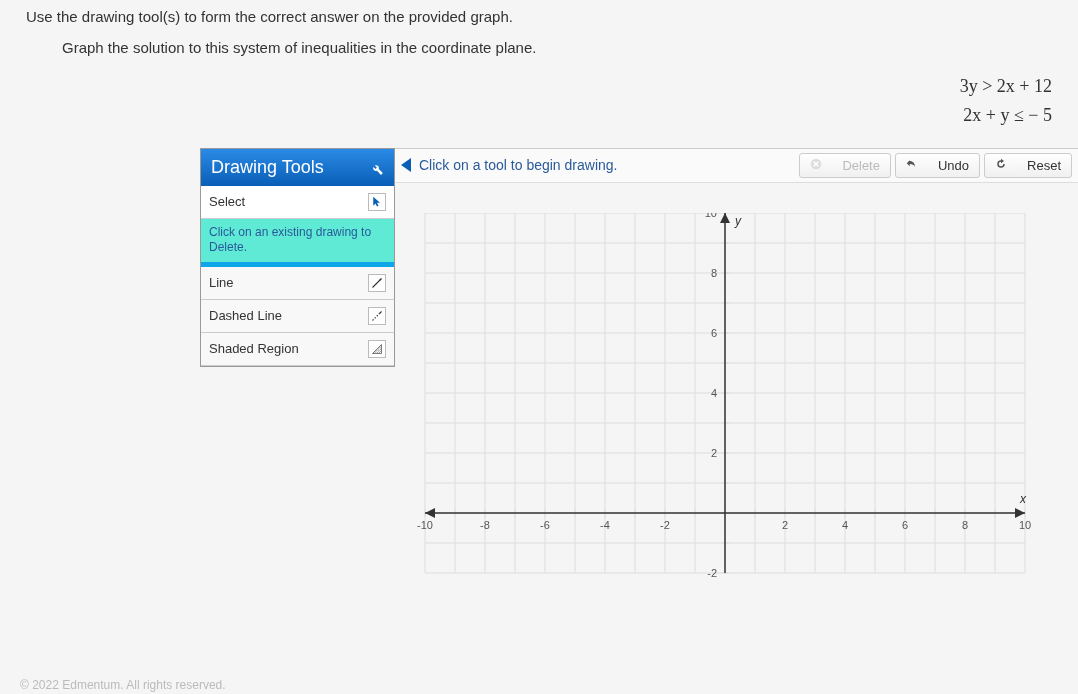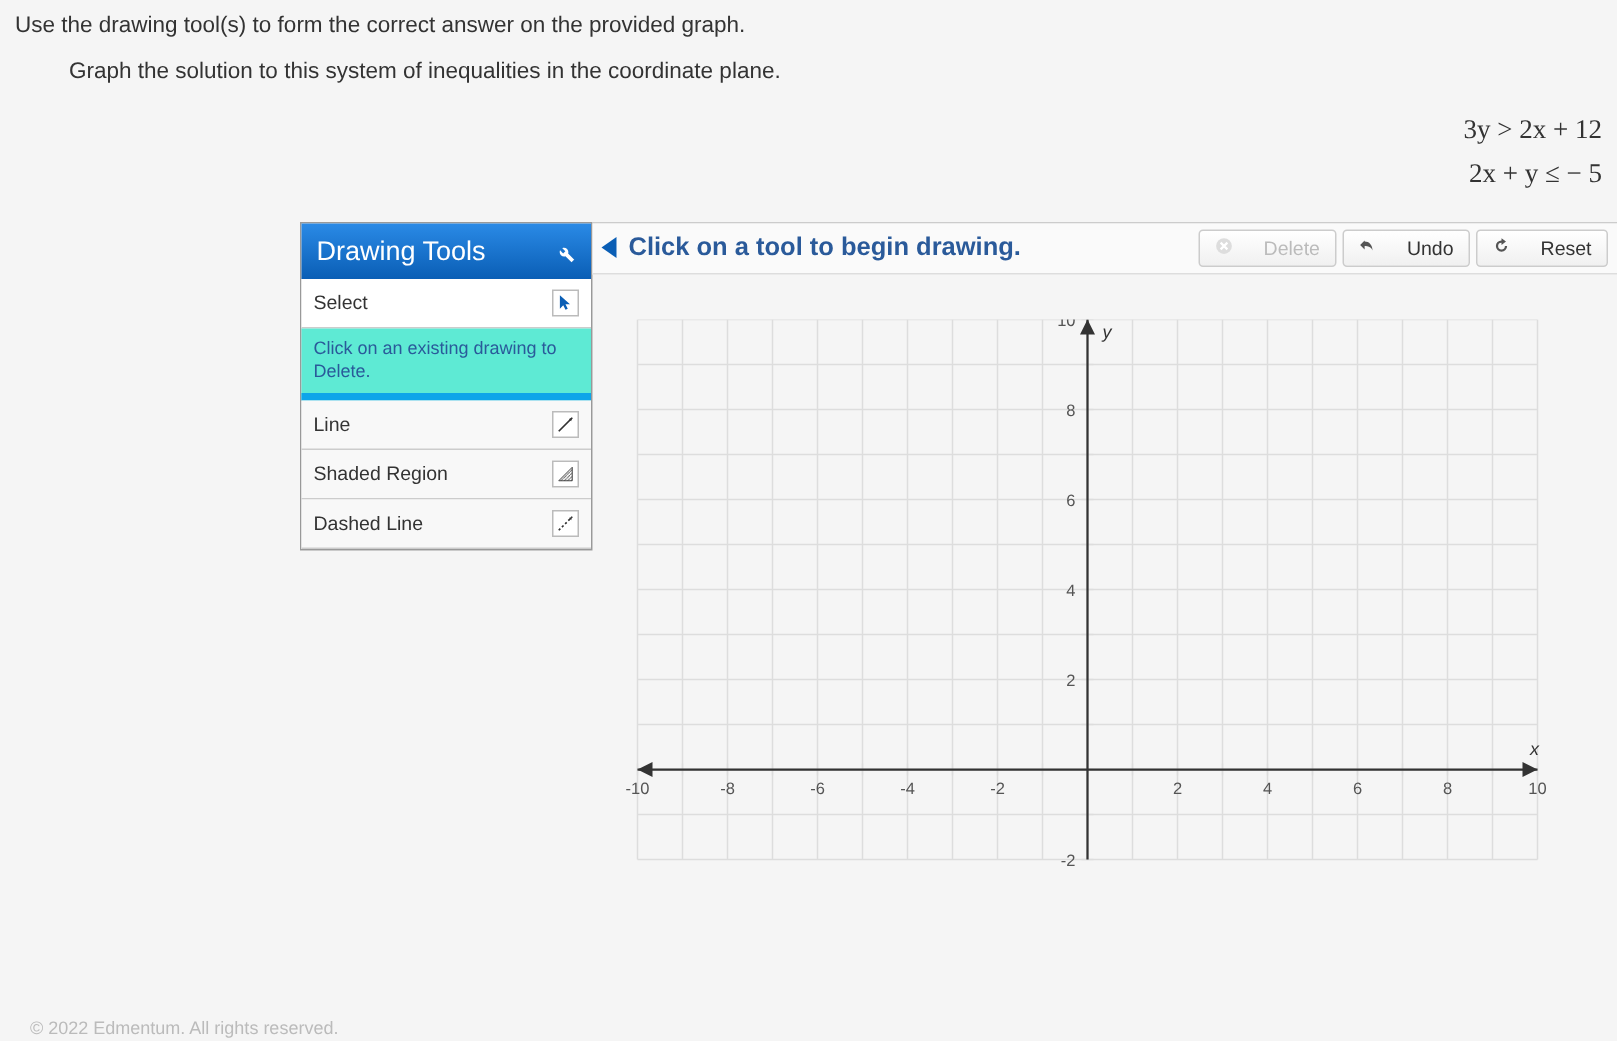--- a/index.html
+++ b/index.html
@@ -6,21 +6,21 @@
   body {
     font-family: Arial, sans-serif;
     background: #f5f5f5;
     color: #333;
     width: 1078px;
     height: 694px;
     overflow: hidden;
     position: relative;
   }
   .question-area {
-    padding: 8px 10px;
+    padding: 8px 26px;
   }
   .instruction {
     font-size: 15px;
     color: #333;
     margin-bottom: 14px;
   }
   .prompt {
     font-size: 15px;
     color: #333;
     margin-bottom: 16px;
@@ -101,23 +101,22 @@
   .arrow-left {
     width: 0;
     height: 0;
     border-top: 7px solid transparent;
     border-bottom: 7px solid transparent;
     border-right: 10px solid #0a5eb5;
     margin-right: 8px;
   }
   .tool-hint-right {
     color: #2a5a9a;
-    font-size: 17px;
+    font-size: 14px;
     flex: 1;
-    font-weight: bold;
   }
   .btn {
     display: flex;
     align-items: center;
     gap: 20px;
     padding: 4px 10px;
     margin-left: 4px;
     border: 1px solid #ccc;
     background: linear-gradient(#fff,#f0f0f0);
     font-size: 13px;
@@ -194,44 +193,44 @@
             <path d="M3 1l0 12 3-3 2 4 2-1-2-4 4 0z" fill="#0a5eb5"></path>
           </svg>
       </span>
     </div>
     <div class="tool-hint">Click on an existing drawing to Delete.</div>
     <div class="tool-row">
       <span>Line</span>
       <span class="tool-icon-box">
         <svg viewBox="0 0 16 16" width="12" height="12">
             <line x1="2" y1="14" x2="14" y2="2" stroke="#333" stroke-width="1.5"></line>
+            <polygon points="14,2 11,3 13,5" fill="#333"></polygon>
+          </svg>
+      </span>
+    </div>
+    <div class="tool-row">
+      <span>Dashed Line</span>
+      <span class="tool-icon-box">
+        <svg viewBox="0 0 16 16" width="12" height="12">
+            <line x1="2" y1="14" x2="14" y2="2" stroke="#333" stroke-width="1.5" stroke-dasharray="2,2"></line>
             <polygon points="14,2 11,3 13,5" fill="#333"></polygon>
           </svg>
       </span>
     </div>
     <div class="tool-row">
       <span>Shaded Region</span>
       <span class="tool-icon-box">
         <svg viewBox="0 0 16 16" width="12" height="12">
           <defs>
               <pattern id="hatch" width="3" height="3" patternUnits="userSpaceOnUse">
                 <line x1="0" y1="3" x2="3" y2="0" stroke="#555" stroke-width="0.8"></line>
               </pattern>
             </defs>
           <polygon points="2,14 14,14 14,2" fill="url(#hatch)" stroke="#333" stroke-width="0.8"></polygon>
         </svg>
-      </span>
-    </div>
-    <div class="tool-row">
-      <span>Dashed Line</span>
-      <span class="tool-icon-box">
-        <svg viewBox="0 0 16 16" width="12" height="12">
-            <line x1="2" y1="14" x2="14" y2="2" stroke="#333" stroke-width="1.5" stroke-dasharray="2,2"></line>
-            <polygon points="14,2 11,3 13,5" fill="#333"></polygon>
-          </svg>
       </span>
     </div>
   </div>
 
   <div class="graph-area">
     <div class="graph-toolbar">
       <div class="arrow-left"></div>
       <span class="tool-hint-right">Click on a tool to begin drawing.</span>
       <div class="btn disabled">
         <span>

